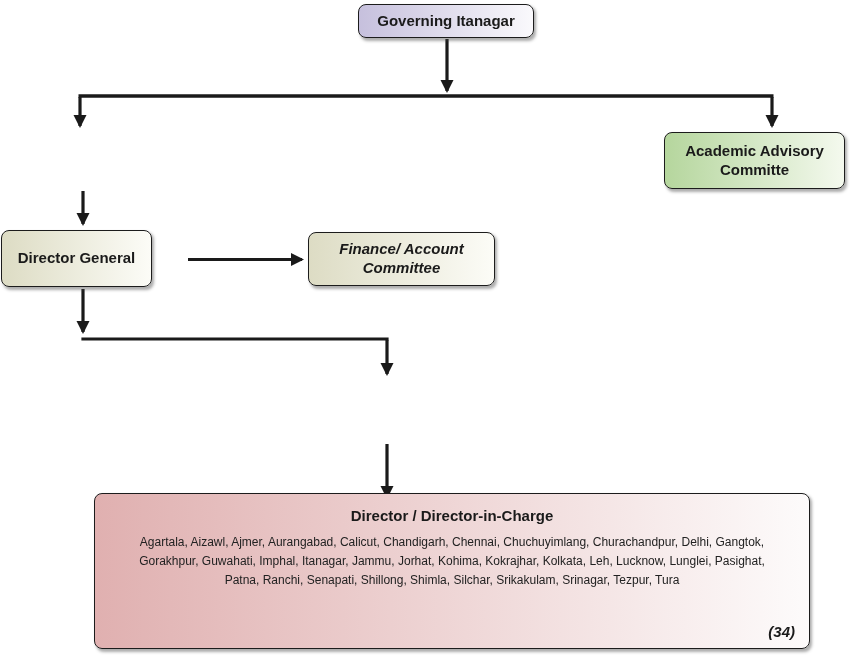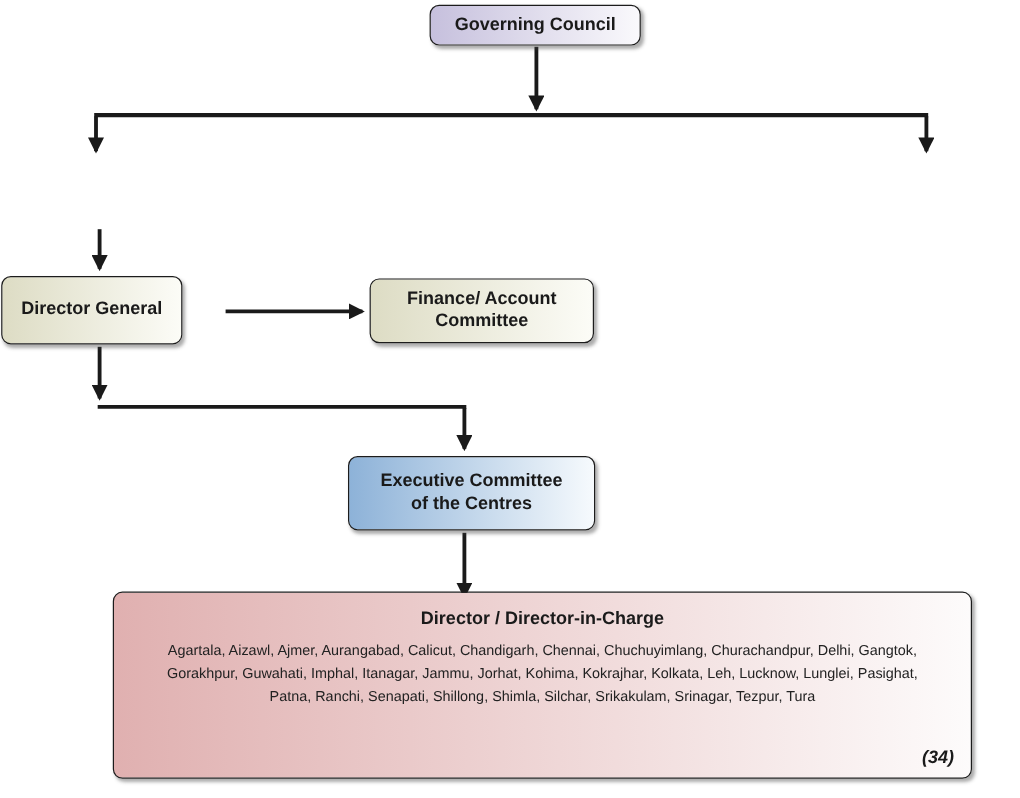--- a/index.html
+++ b/index.html
@@ -39,21 +39,21 @@
   .node.purple { background: linear-gradient(to right, #c6c0dd 0%, #faf9fc 100%); }
   .node.green  { background: linear-gradient(to right, #b5d69d 0%, #f4f9ee 100%); }
   .node.beige  { background: linear-gradient(to right, #dddcc4 0%, #fcfcf7 100%); }
   .node.blue   { background: linear-gradient(to right, #8db2d8 0%, #f6fafd 100%); }
   .node.pink   { background: linear-gradient(to right, #e0b0b0 0%, #fdfbfb 100%); }
 
   #node-governing   { left: 358px; top: 4px;   width: 176px; height: 34px; }
   #node-management  { left: 1px;   top: 132px; width: 185px; height: 57px; }
   #node-academic    { left: 664px; top: 132px; width: 181px; height: 57px; padding: 0 14px; }
   #node-dirgeneral  { left: 1px;   top: 230px; width: 151px; height: 57px; }
-  #node-finance     { left: 308px; top: 232px; width: 187px; height: 54px; padding: 0 22px; }
+  #node-finance     { left: 308px; top: 232px; width: 187px; height: 54px; padding: 0 22px; font-style: italic; }
   #node-executive   { left: 290px; top: 380px; width: 206px; height: 62px; padding: 0 18px; }
 
   #node-directors {
     left: 78px; top: 493px; width: 716px; height: 156px;
     display: block;
     text-align: center;
     font-weight: normal;
     margin-left: 16px;
   }
   .big-title {
@@ -106,36 +106,36 @@
     <line x1="83" y1="289" x2="83" y2="332" stroke="#1a1a1a" stroke-width="3.2" marker-end="url(#arrow)"></line>
 
     <line x1="81.4" y1="339" x2="388.6" y2="339" stroke="#1a1a1a" stroke-width="3.2"></line>
 
     <line x1="387" y1="340" x2="387" y2="374" stroke="#1a1a1a" stroke-width="3.2" marker-end="url(#arrow)"></line>
 
     <line x1="387" y1="444" x2="387" y2="497" stroke="#1a1a1a" stroke-width="3.2" marker-end="url(#arrow)"></line>
   </svg>
 
   <div class="node purple" id="node-governing">
-    <span>Governing Council</span>
+    <span>Governing Itanagar</span>
   </div>
 
 
+  <div class="node green" id="node-academic">
+    <span>Academic Advisory Committe</span>
+  </div>
 
   <div class="node beige" id="node-dirgeneral">
     <span>Director General</span>
   </div>
 
   <div class="node beige" id="node-finance">
     <span>Finance/ Account Committee</span>
   </div>
 
-  <div class="node blue" id="node-executive">
-    <span>Executive Committee of the Centres</span>
-  </div>
 
   <div class="node pink" id="node-directors">
     <div class="big-title">Director / Director-in-Charge</div>
     <div class="centres-list">Agartala, Aizawl, Ajmer, Aurangabad, Calicut, Chandigarh, Chennai, Chuchuyimlang, Churachandpur, Delhi, Gangtok, Gorakhpur, Guwahati, Imphal, Itanagar, Jammu, Jorhat, Kohima, Kokrajhar, Kolkata, Leh, Lucknow, Lunglei, Pasighat, Patna, Ranchi, Senapati, Shillong, Shimla, Silchar, Srikakulam, Srinagar, Tezpur, Tura</div>
     <div class="centres-count">(34)</div>
   </div>
 
 </div>
 
 </body></html>

